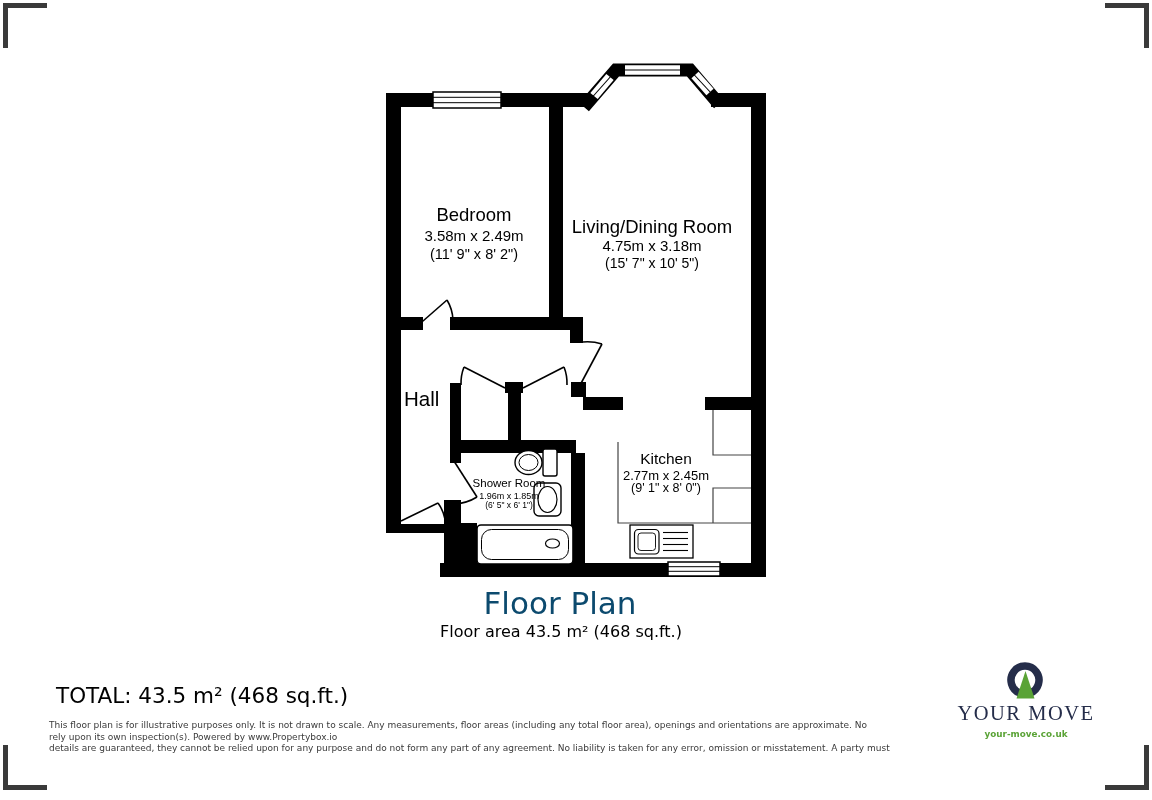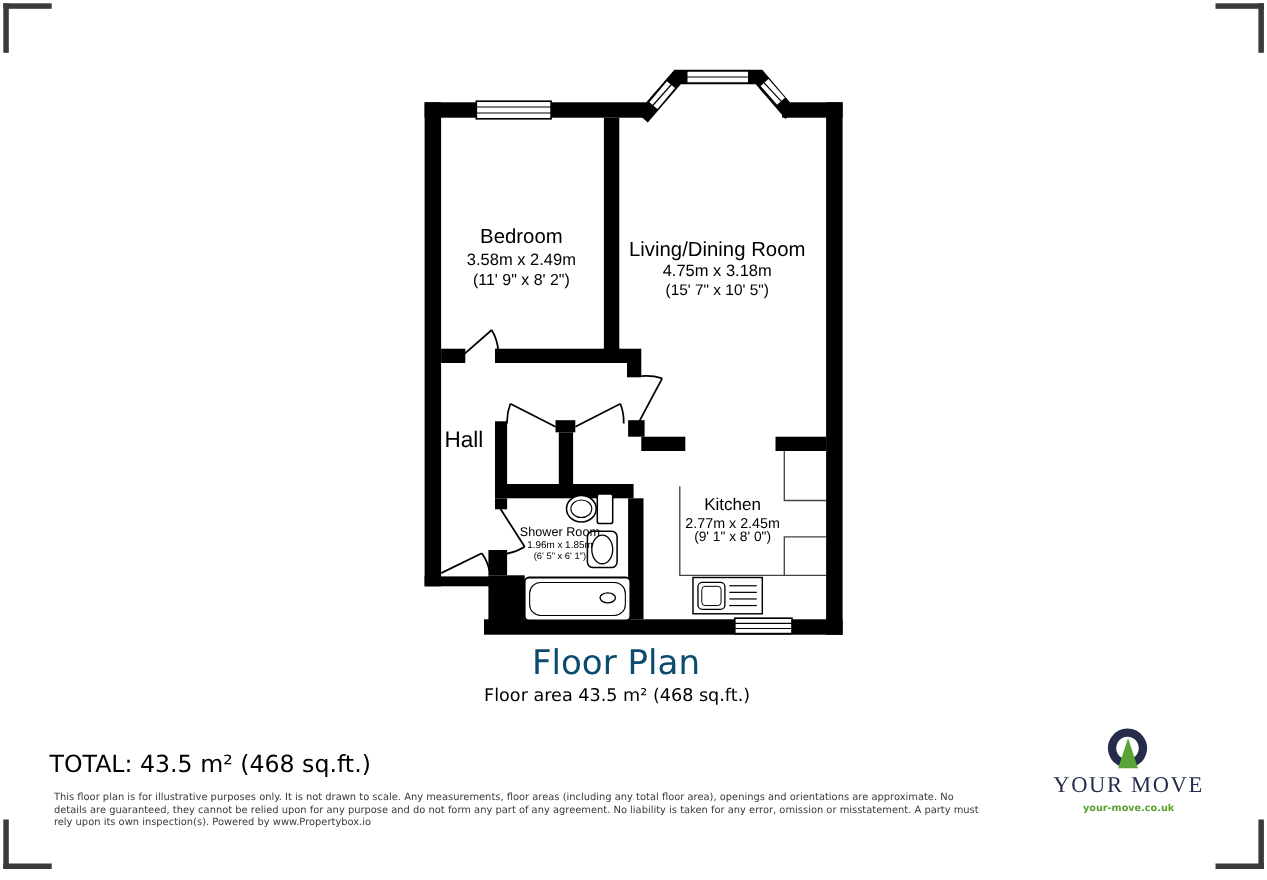--- a/index.html
+++ b/index.html
@@ -8,21 +8,21 @@
   .corner{position:absolute;width:39px;height:40px;border:0 solid #3a3a3a;}
   .corner.tl{left:3px;top:3px;border-top-width:5px;border-left-width:5px;}
   .corner.tr{right:3px;top:3px;border-top-width:5px;border-right-width:5px;}
   .corner.bl{left:3px;bottom:10px;border-bottom-width:5px;border-left-width:5px;}
   .corner.br{right:3px;bottom:10px;border-bottom-width:5px;border-right-width:5px;}
   svg{position:absolute;left:0;top:0;}
   .plan-title{position:absolute;left:560px;top:585px;transform:translateX(-50%);
               font-size:31px;color:#0c4a6e;white-space:nowrap;}
   .plan-area{position:absolute;left:561px;top:622px;transform:translateX(-50%);
              font-size:16px;color:#000;white-space:nowrap;}
-  .total{position:absolute;left:45px;top:683px;font-size:21.5px;color:#000;white-space:nowrap;}
+  .total{position:absolute;left:56px;top:683px;font-size:21.5px;color:#000;white-space:nowrap;}
   .disclaimer{position:absolute;left:49px;top:720px;font-size:9px;line-height:11.6px;
               color:#3a3a3a;white-space:nowrap;}
   .svg-label{font-family:"Liberation Sans",sans-serif;fill:#000;}
 </style>
 </head>
 <body>
 
 <div class="page">
 
   <div class="corner tl"></div>
@@ -163,17 +163,17 @@
       <text x="1026" y="720" font-family="Liberation Serif, serif" font-size="20.5" letter-spacing="1.5" fill="#252d4a" text-anchor="middle">YOUR MOVE</text>
       <text x="1026" y="737" font-family="DejaVu Sans, sans-serif" font-size="8.8" font-weight="bold" fill="#5aa336" text-anchor="middle">your-move.co.uk</text>
     </g>
   </svg>
 
   <div class="plan-title">Floor Plan</div>
   <div class="plan-area">Floor area 43.5 m² (468 sq.ft.)</div>
   <div class="total">TOTAL: 43.5 m² (468 sq.ft.)</div>
   <div class="disclaimer">
     <div>This floor plan is for illustrative purposes only. It is not drawn to scale. Any measurements, floor areas (including any total floor area), openings and orientations are approximate. No</div>
+    <div>rely upon its own inspection(s). Powered by www.Propertybox.io</div>
     <div>details are guaranteed, they cannot be relied upon for any purpose and do not form any part of any agreement. No liability is taken for any error, omission or misstatement. A party must</div>
-    <div>rely upon its own inspection(s). Powered by www.Propertybox.io</div>
   </div>
 
 </div>
 
 </body></html>

